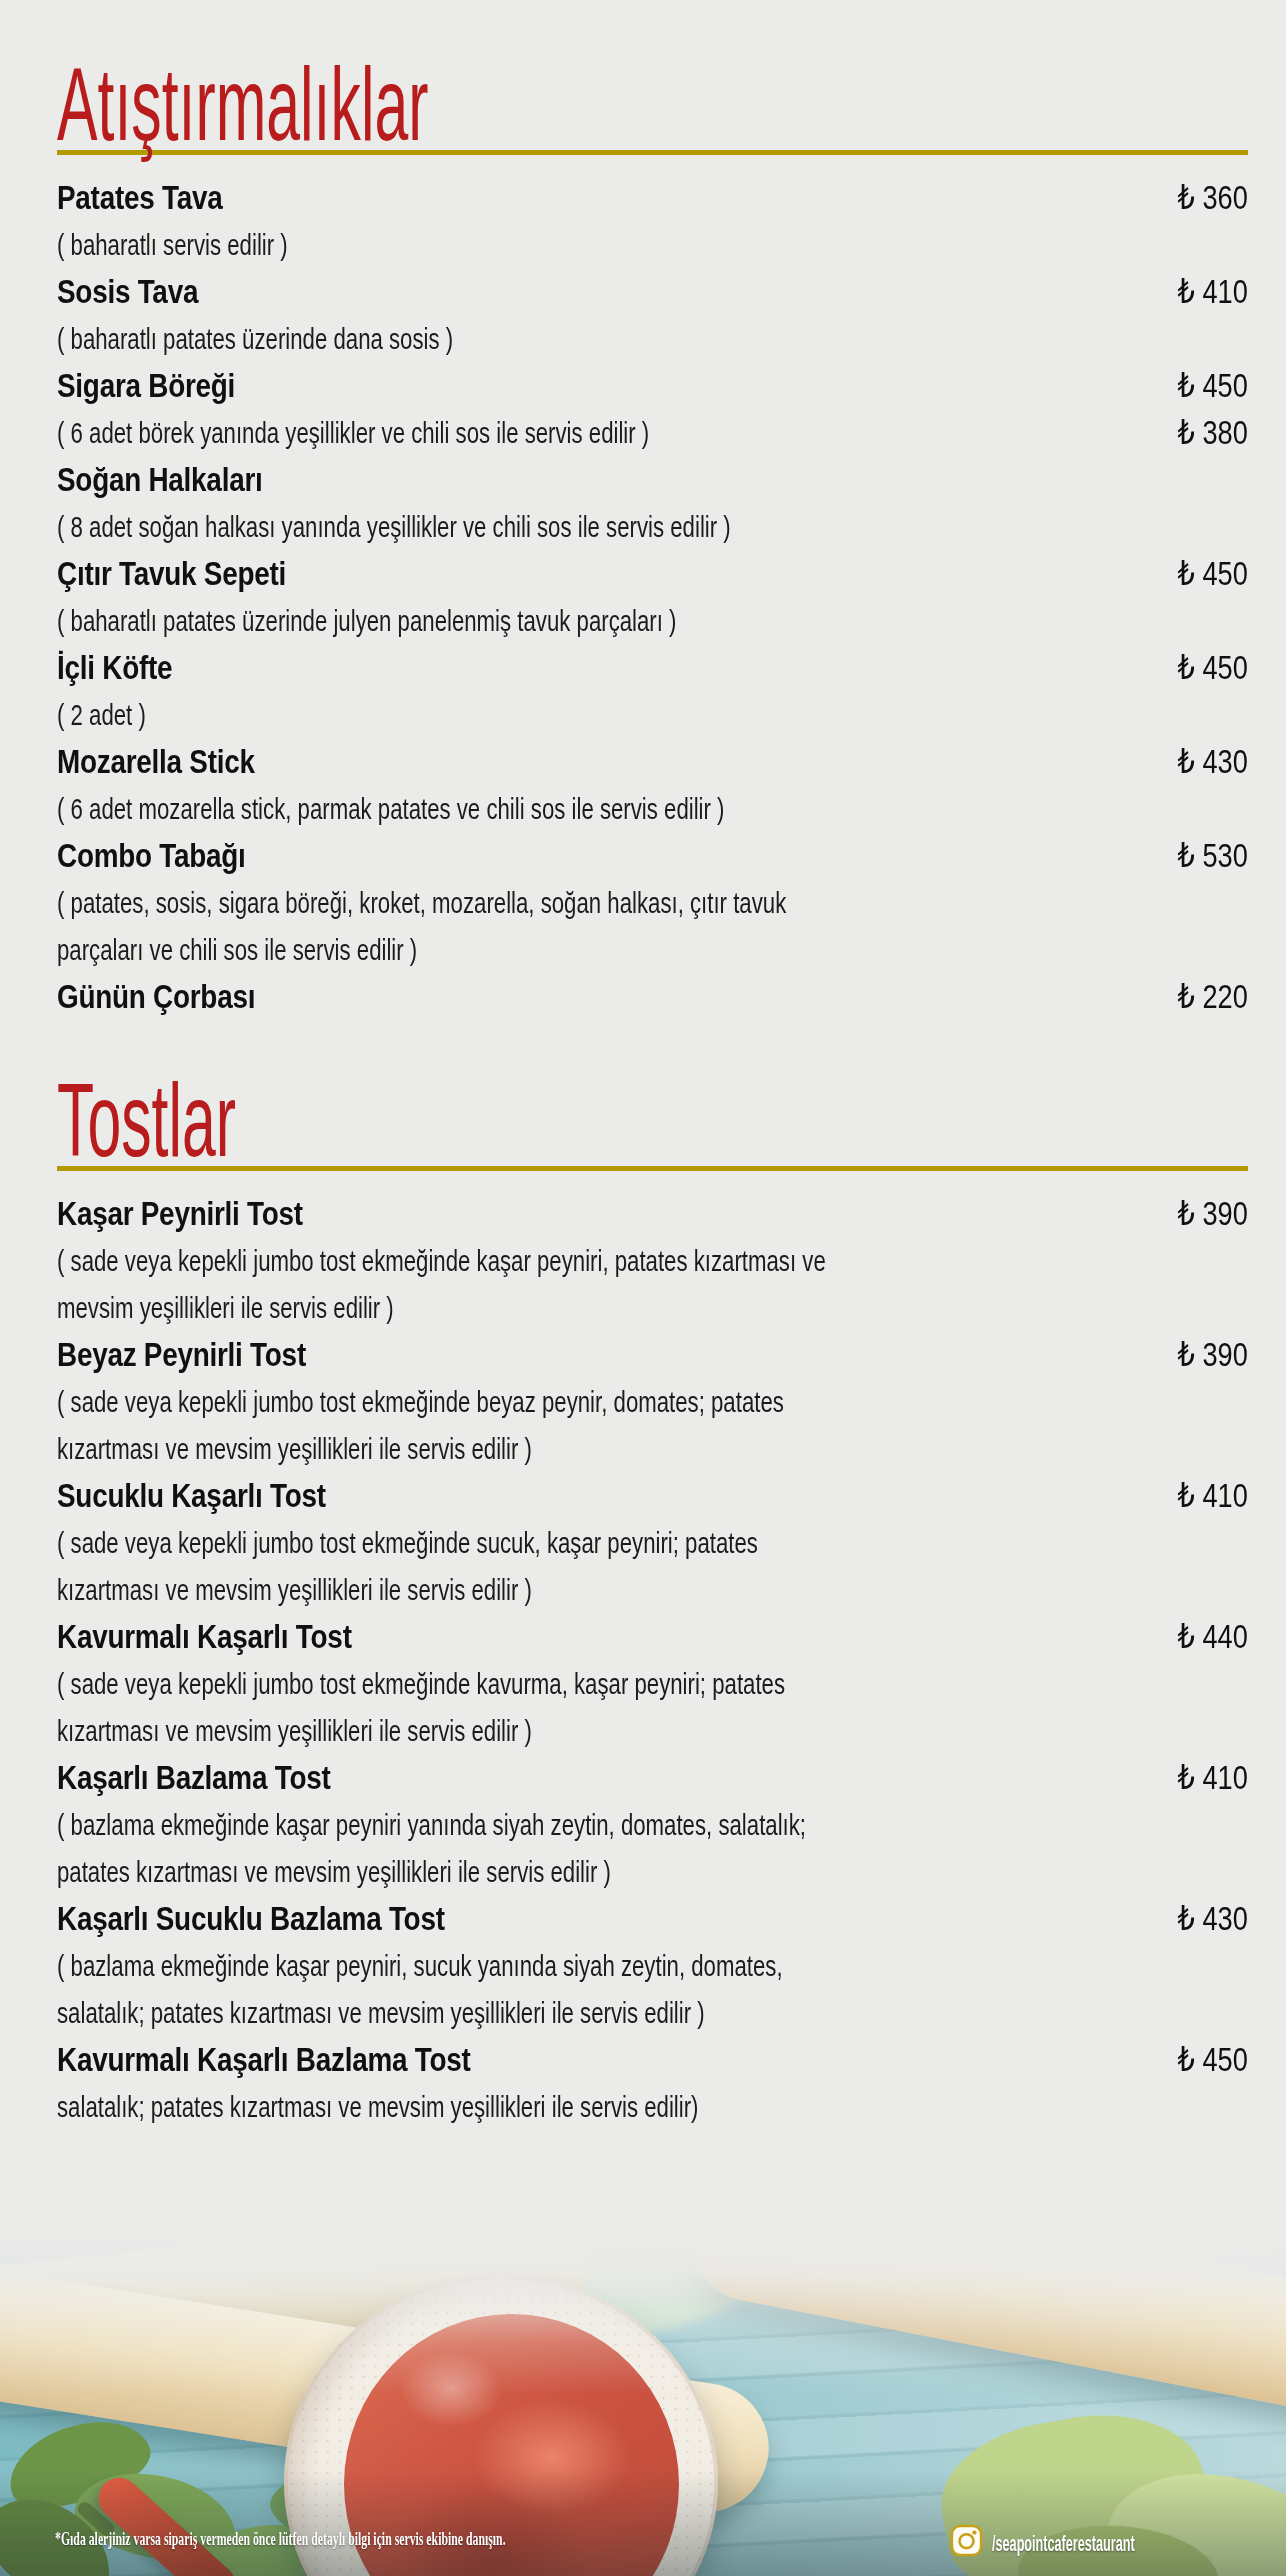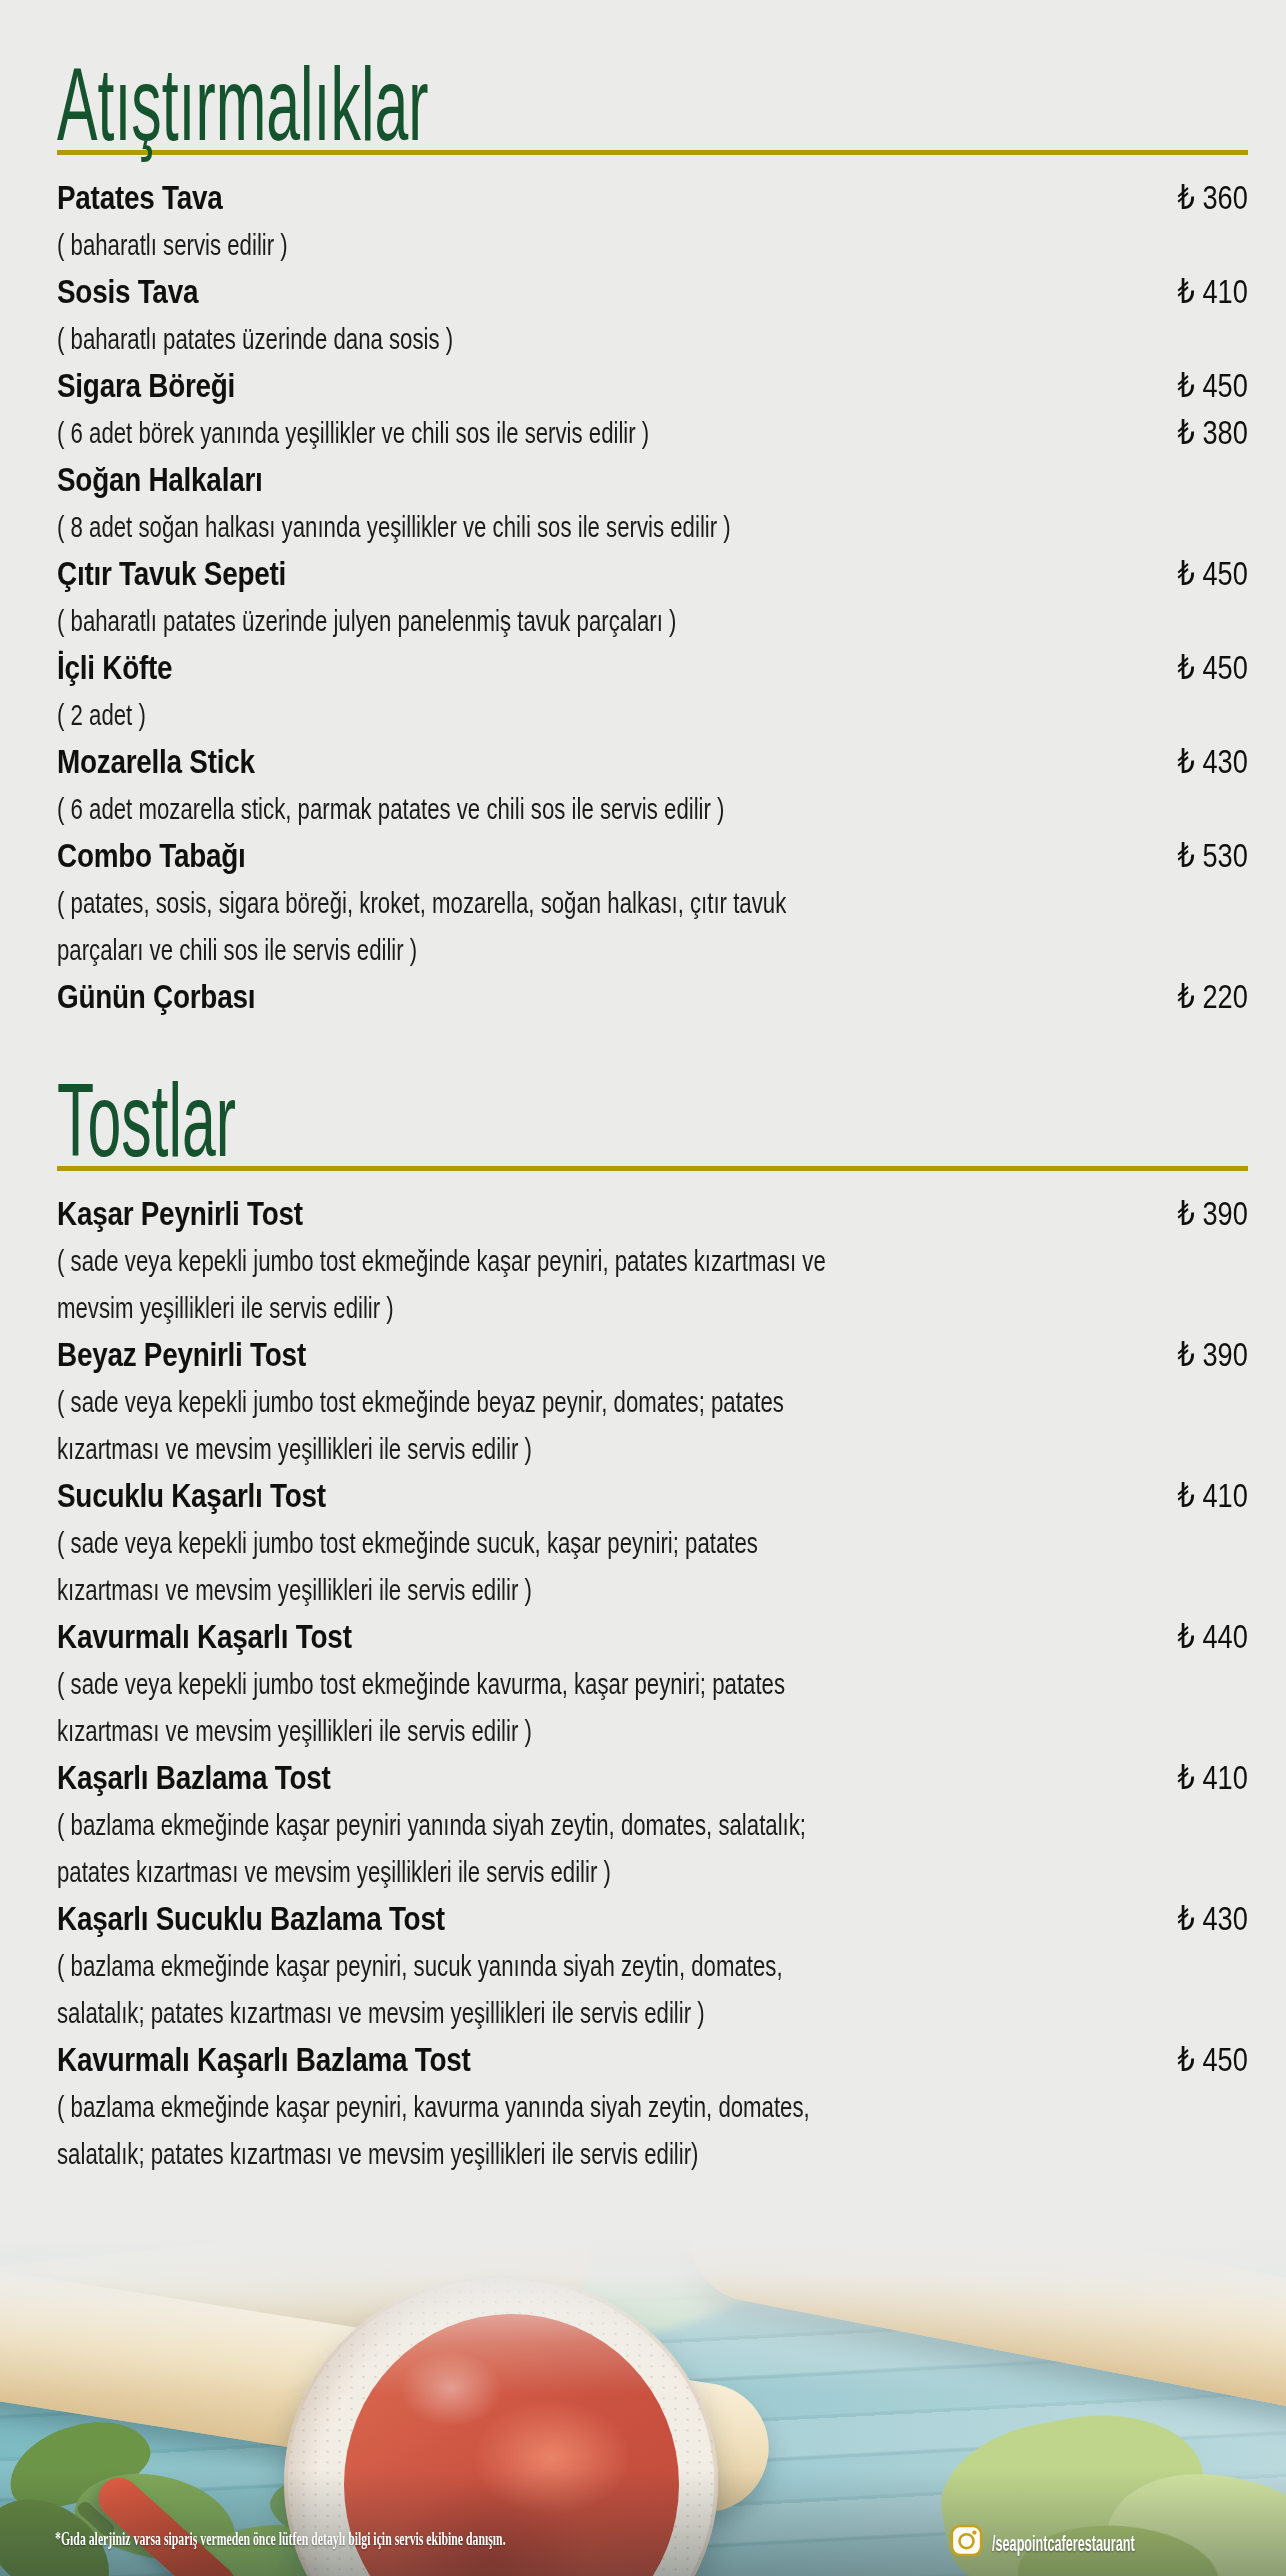--- a/index.html
+++ b/index.html
@@ -4,21 +4,21 @@
 <style>
   * { margin:0; padding:0; box-sizing:border-box; }
   html,body { background:#ebebe9; }
   body { font-family:"Liberation Sans","DejaVu Sans",sans-serif; }
   .page { position:relative; width:1287px; height:2576px; background:#ebebe9; overflow:hidden; }
 
   
   .section { position:absolute; left:57px; width:1191px; }
   .sec1 { top:53px; }
   .sec2 { top:1069px; }
-  .sec-title { font-size:103px; line-height:103px; height:103px; font-weight:400; color:#14532d; white-space:nowrap; position:relative; z-index:1; }
+  .sec-title { font-size:103px; line-height:103px; height:103px; font-weight:400; color:#b91c1c; white-space:nowrap; position:relative; z-index:1; }
   .sec-title .cond { display:inline-block; transform:scaleX(0.59); transform-origin:0 50%; }
   .rule { height:5px; background:#b29a04; margin-top:-6.3px; position:relative; z-index:0; }
   .lines { margin-top:19px; }
   .line { display:flex; justify-content:space-between; align-items:flex-start; height:47px; line-height:47px; white-space:nowrap; }
   .nm { display:inline-block; font-size:34px; font-weight:700; color:#101010; transform:scaleX(0.82); transform-origin:0 50%; letter-spacing:-0.3px; }
   .ds { display:inline-block; font-size:30px; font-weight:400; color:#1b1b1b; transform:scaleX(0.74); transform-origin:0 50%; }
   .pr { display:inline-block; font-size:34px; font-weight:400; color:#101010; transform:scaleX(0.80); transform-origin:100% 50%; }
 
   
   .photo { position:absolute; left:0; top:2212px; width:1287px; height:364px; overflow:hidden; }
@@ -200,23 +200,20 @@
           <span class="ds">( bazlama ekmeğinde kaşar peyniri, sucuk yanında siyah zeytin, domates,</span>
         </div>
       <div class="line">
           <span class="ds">salatalık; patates kızartması ve mevsim yeşillikleri ile servis edilir )</span>
         </div>
       <div class="line">
           <span class="nm">Kavurmalı Kaşarlı Bazlama Tost</span>
           <span class="pr">₺ 450</span>
         </div>
       <div class="line">
-          <span class="ds">( bazlama ekmeğinde kaşar peyniri, kavurma yanında siyah zeytin, domates,</span>
-        </div>
-      <div class="line">
           <span class="ds">salatalık; patates kızartması ve mevsim yeşillikleri ile servis edilir)</span>
         </div>
     </div>
   </div>
 
   <div class="photo">
     <div class="wood"></div>
     <div class="corner-light"></div>
     <div class="greens-top"></div>
     <div class="roll roll-b"></div>

